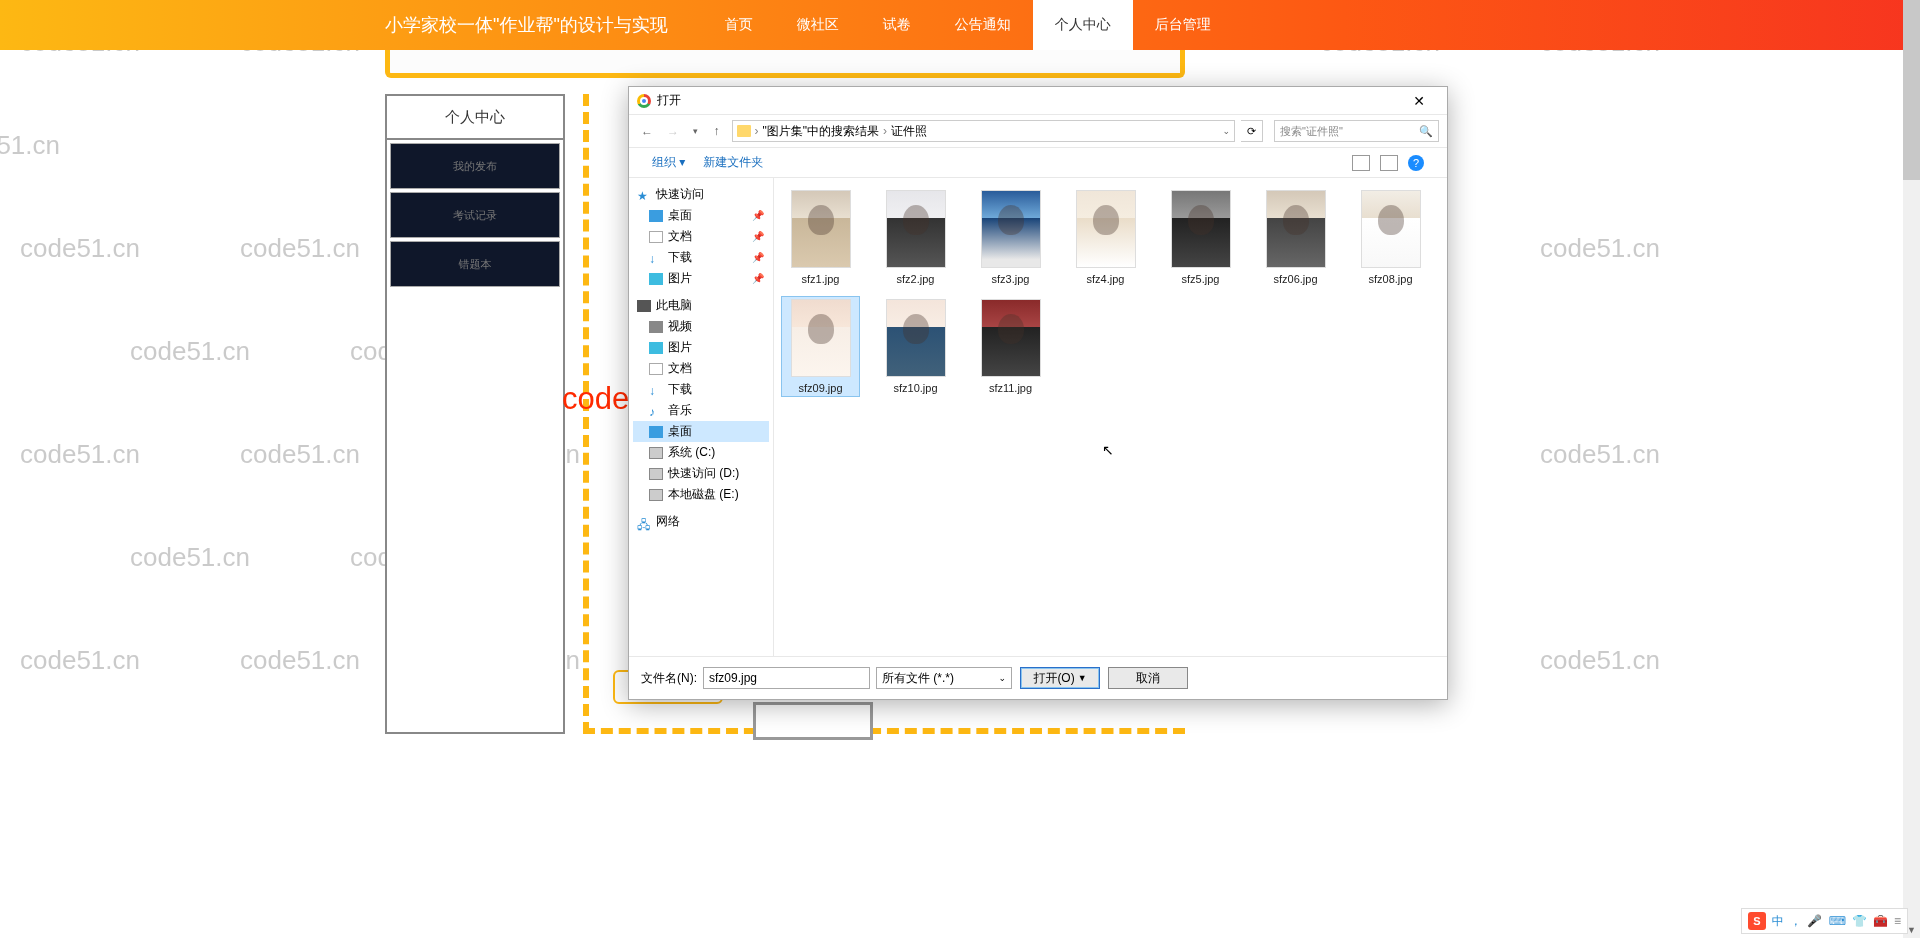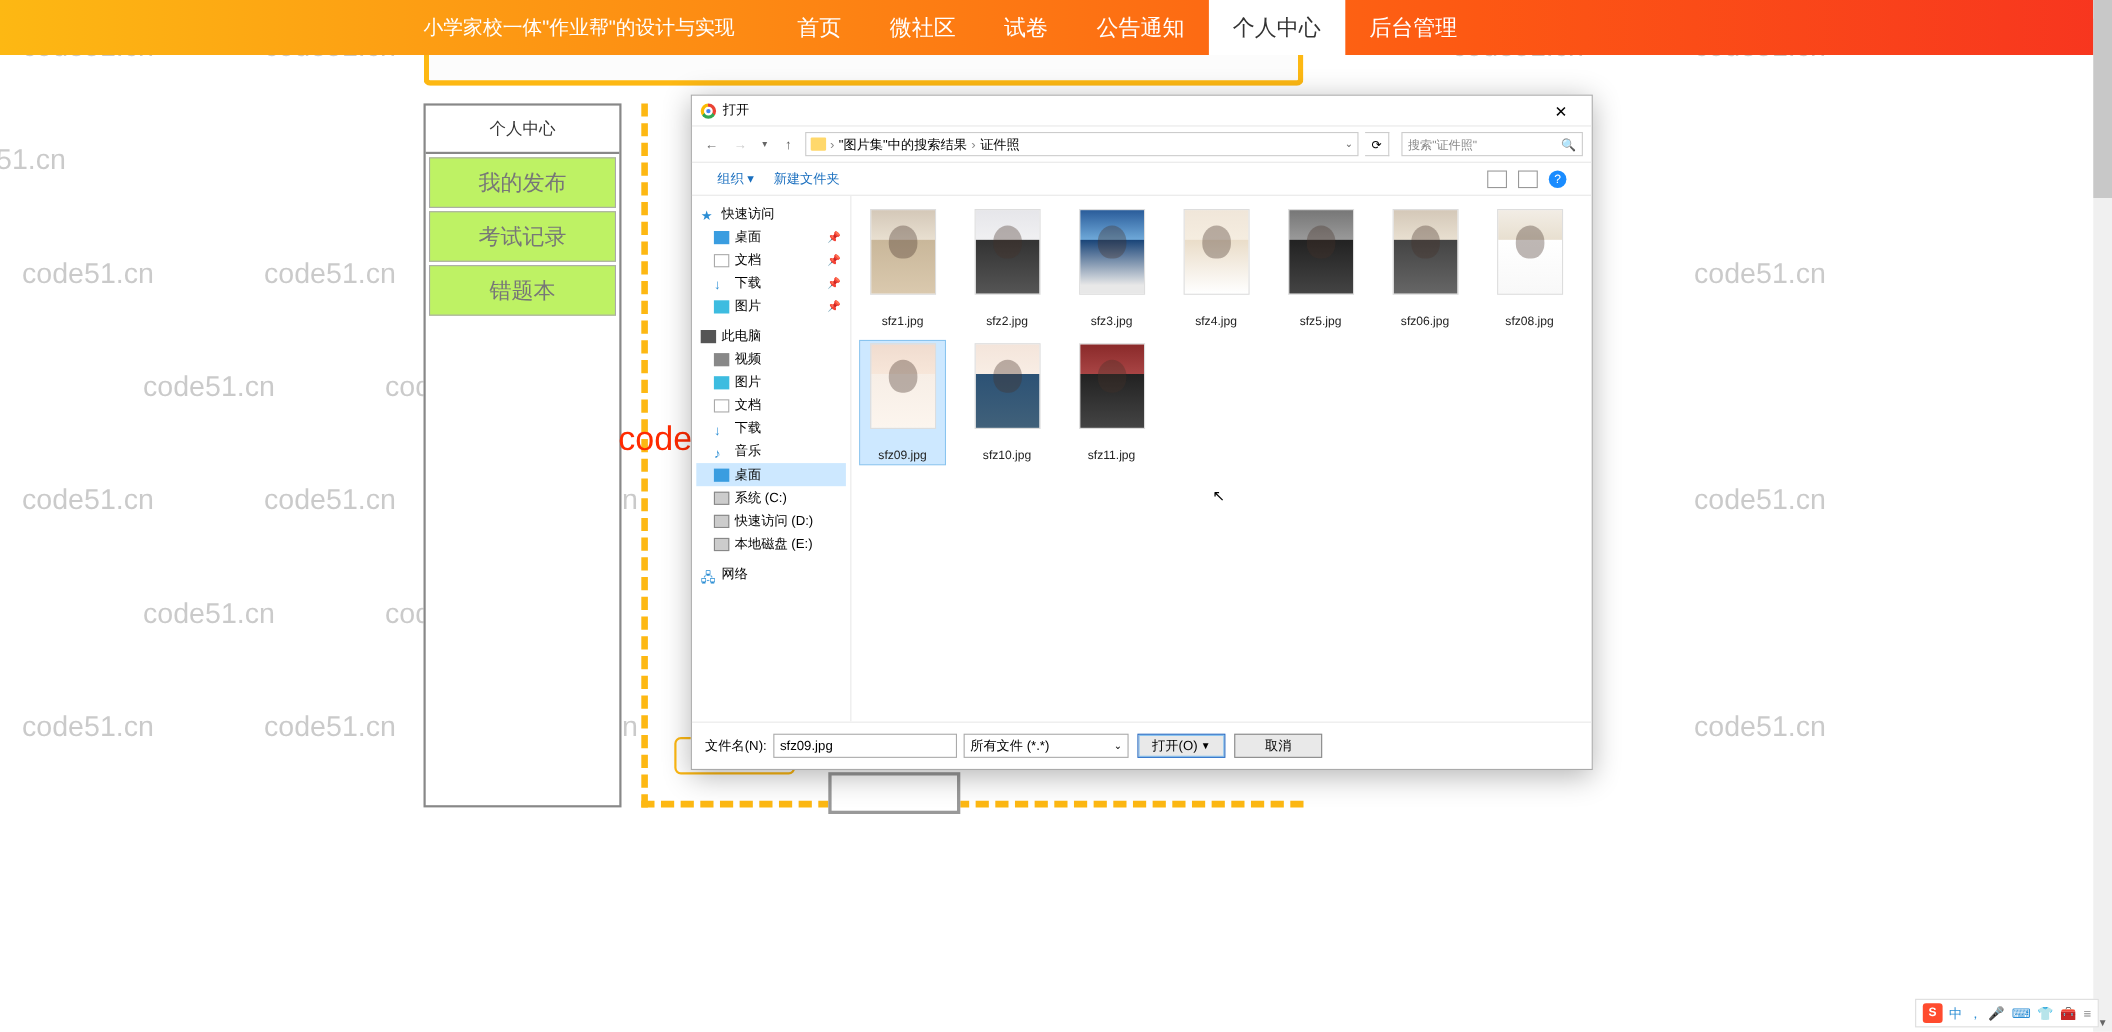--- a/index.html
+++ b/index.html
@@ -2,28 +2,28 @@
 <html><head>
 <meta charset="utf-8">
 <style>
 *{margin:0;padding:0;box-sizing:border-box;font-family:"Microsoft YaHei",sans-serif}
 body{background:#fff;width:1920px;height:938px;position:relative;overflow:hidden}
 .watermark-layer{position:absolute;inset:0;pointer-events:none;z-index:1}
 .wm{position:absolute;color:#bebebe;font-size:26px;font-weight:400;opacity:.8}
 .header{position:relative;z-index:2;height:50px;background:linear-gradient(90deg,#fdb813 0%,#fd8a13 35%,#fd5813 70%,#f7351f 100%);display:flex;align-items:center;color:#fff}
 .header-title{margin-left:385px;font-size:18px}
 .nav{margin-left:35px;display:flex;gap:0;height:100%}
-.nav-item{padding:0 22px;display:flex;align-items:center;font-size:20px;cursor:pointer;color:#fff}
+.nav-item{padding:0 22px;display:flex;align-items:center;font-size:14px;cursor:pointer;color:#fff}
 .nav-item.active{background:#fff;color:#333}
 .page{position:relative;z-index:2;margin-left:385px;margin-top:0;width:800px}
 .yellow-border-top{height:28px;border-left:5px solid #fdb813;border-right:5px solid #fdb813;border-bottom:5px solid #fdb813;border-radius:0 0 6px 6px;background:#fcfcfc}
 .content-row{display:flex;margin-top:16px;gap:18px}
 .sidebar{width:180px;border:2px solid #888;background:#fff}
 .sb-title{height:44px;display:flex;align-items:center;justify-content:center;font-size:15px;color:#333;border-bottom:2px solid #888}
-.sb-item{height:46px;display:flex;align-items:center;justify-content:center;font-size:20px;color:#777;border-bottom:1px solid #888;border-left:4px solid transparent;border-right:4px solid transparent;background:#bef264;cursor:pointer;margin:3px}
+.sb-item{height:46px;display:flex;align-items:center;justify-content:center;font-size:11px;color:#777;border-bottom:1px solid #888;border-left:4px solid transparent;border-right:4px solid transparent;background:#0f172a;cursor:pointer;margin:3px}
 .sb-item{border:1px solid #aaa}
 .main-dashed{flex:1;min-height:640px;position:relative}
 .dashed-left{position:absolute;left:0;top:0;bottom:0;border-left:6px dashed #fdb813}
 .dashed-bottom{position:absolute;left:0;right:0;bottom:0;border-bottom:6px dashed #fdb813}
 .card-corner{position:absolute;left:30px;bottom:30px;width:110px;height:34px;border:2px solid #fdb813;border-radius:6px;background:#fff}
 .card-right{position:absolute;left:170px;bottom:-6px;width:120px;height:38px;border:3px solid #999;background:#fff}
 .watermark-center{position:absolute;left:562px;top:378px;font-size:31px;color:#ff2a00;font-weight:400;z-index:3}
 
 .dlg{position:absolute;left:628px;top:86px;width:820px;height:614px;background:#fff;border:1px solid #aaa;box-shadow:0 5px 25px rgba(0,0,0,.3);z-index:10;display:flex;flex-direction:column}
 .dlg-title{height:28px;display:flex;align-items:center;padding:0 8px;font-size:12px;border-bottom:1px solid #e8e8e8}
@@ -71,27 +71,27 @@
 .thumb.b3{background:linear-gradient(180deg,#2a5c9a 0%,#6ea8d8 35%,#1a4579 36%,#e8e8e8 90%)}
 .thumb.b4{background:linear-gradient(180deg,#f0e6d9 0%,#f5ede0 35%,#eaddc9 36%,#fff 100%)}
 .thumb.b5{background:linear-gradient(180deg,#777 0%,#999 35%,#222 36%,#444 100%)}
 .thumb.b6{background:linear-gradient(180deg,#d4c8b8 0%,#e8dfd0 35%,#444 36%,#666 100%)}
 .thumb.b7{background:linear-gradient(180deg,#d5d9dc 0%,#e6eaec 35%,#fff 36%,#f5f5f5 100%)}
 .thumb.b8{background:linear-gradient(180deg,#f2ede5 0%,#e8dfd0 35%,#fff 36%,#f8f8f8 100%)}
 .thumb.b9{background:linear-gradient(180deg,#f0dccf 0%,#f7e6d9 35%,#f7eee6 36%,#fcf5ee 100%)}
 .thumb.b10{background:linear-gradient(180deg,#f4e5db 0%,#f8ede4 35%,#2c5275 36%,#41617a 100%)}
 .thumb.b11{background:linear-gradient(180deg,#8a2a2a 0%,#a84444 35%,#222 36%,#444 100%)}
 .thumb:before{content:"";position:absolute;left:50%;top:18%;transform:translateX(-50%);width:26px;height:30px;border-radius:50% 50% 45% 45%;background:rgba(70,50,40,.35)}
-.fname{font-size:11px;margin-top:18px;color:#222;text-align:center}
+.fname{font-size:11px;margin-top:5px;color:#222;text-align:center}
 .cursor-arrow{position:absolute;left:328px;top:264px;font-size:14px;color:#000}
 .dlg-footer{border-top:1px solid #e8e8e8;padding:10px 12px;display:flex;flex-direction:row;gap:8px;font-size:12px}
 .fn-row{display:flex;align-items:center;gap:6px}
 .fn-label{white-space:nowrap}
 .fn-input{flex:1;height:22px;border:1px solid #aaa;padding:0 5px;font-size:12px}
-.fn-filter{width:150px;height:22px;border:1px solid #aaa;display:flex;align-items:center;padding:0 5px;justify-content:space-between;cursor:pointer}
+.fn-filter{width:136px;height:22px;border:1px solid #aaa;display:flex;align-items:center;padding:0 5px;justify-content:space-between;cursor:pointer}
 .btn-row{display:flex;justify-content:flex-end;gap:8px}
 .dlg-btn{width:80px;height:22px;border:1px solid #888;background:#e9e9e9;font-size:12px;cursor:pointer;display:flex;align-items:center;justify-content:center}
 .dlg-btn.primary{border:1px solid #2a6fc9;box-shadow:0 0 0 1px #89c4ef inset}
 .dlg-btn .dd{margin-left:3px;font-size:9px}
 
 .ime{position:absolute;right:12px;bottom:4px;z-index:20;display:flex;align-items:center;gap:6px;background:#fff;border:1px solid #ddd;padding:3px 6px;font-size:12px}
 .ime-logo{width:18px;height:18px;background:#ff4b2e;color:#fff;border-radius:3px;display:flex;align-items:center;justify-content:center;font-size:11px;font-weight:bold}
 .ime-ico{color:#2a8dd4;cursor:pointer}
 .ime-ico.skin{color:#2a8dd4}
 .ime-menu{color:#888}

